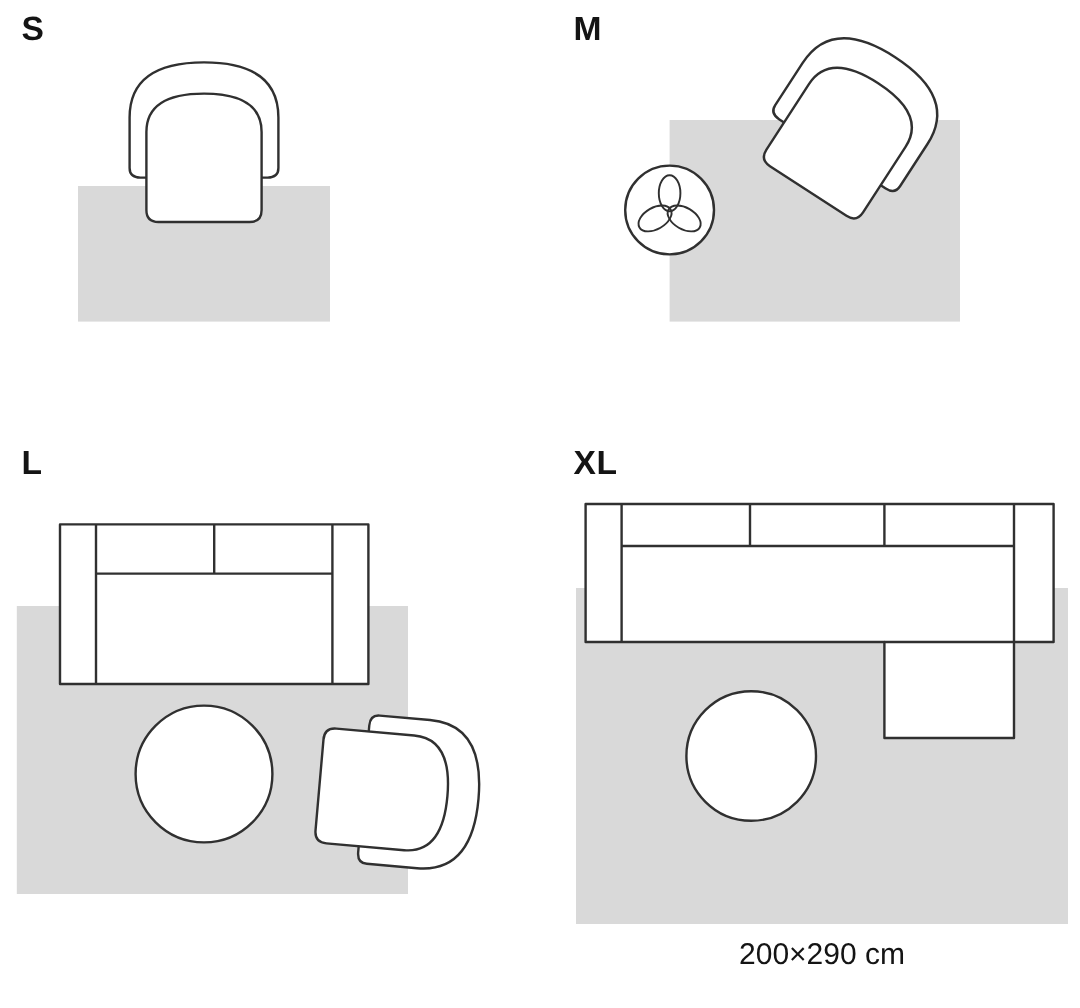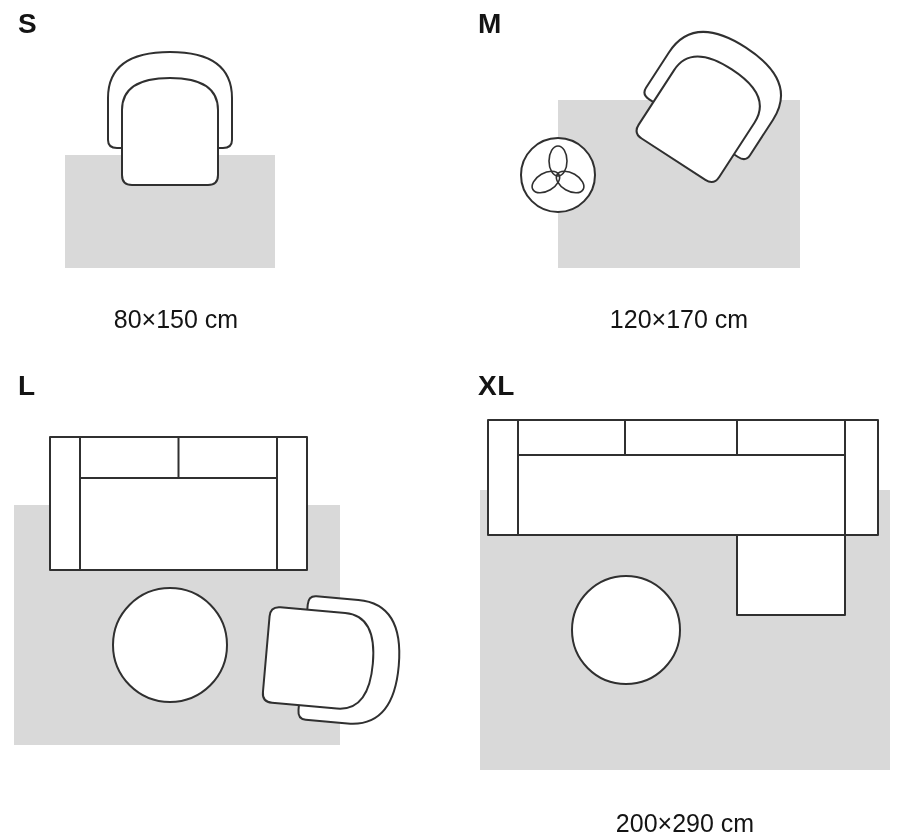--- a/index.html
+++ b/index.html
@@ -30,62 +30,60 @@
   #cell-m  .size-label{ left:28px; top:10px; }
   #cell-l  .size-label{ left:18px; top:12px; }
   #cell-xl .size-label{ left:28px; top:12px; }
   .caption{
     position:absolute; font-size:25px; line-height:1.2;
     transform:translateX(-50%); white-space:nowrap;
   }
   #cell-s  .caption{ left:176px; top:304px; }
   #cell-m  .caption{ left:229px; top:304px; }
   #cell-l  .caption{ left:177px; top:432px; }
-  #cell-xl .caption{ left:235px; top:448px; }
+  #cell-xl .caption{ left:235px; top:420px; }
   svg{ display:block; position:absolute; left:0; top:0; }
   .rug{ fill:var(--rug-fill); stroke:none; }
   .outline{ fill:#ffffff; stroke:var(--line); stroke-width:2; stroke-linejoin:round; }
   line.outline{ fill:none; }
   .petal{ fill:none; stroke:var(--line); stroke-width:1.6; }
 </style>
 </head>
 <body>
 
 <div class="guide">
 
   <section class="cell" id="cell-s">
     <div class="size-label">S</div>
     <svg width="450" height="300" viewBox="0 0 450 300" aria-hidden="true">
       <rect class="rug" x="65" y="155" width="210" height="113"></rect>
       <g transform="translate(170,118)">
         <path class="outline" d="M -62 22 L -62 -20 Q -62 -66 0 -66 Q 62 -66 62 -20 L 62 22 Q 62 30 53 30 L -53 30 Q -62 30 -62 22 Z"></path>
         <path class="outline" d="M -48 57 L -48 -8 Q -48 -40 0 -40 Q 48 -40 48 -8 L 48 57 Q 48 67 38 67 L -38 67 Q -48 67 -48 57 Z"></path>
       </g>
     </svg>
-    <div class="caption">80×150 cm</div>
   </section>
 
   <section class="cell" id="cell-m">
     <div class="size-label">M</div>
     <svg width="450" height="300" viewBox="0 0 450 300" aria-hidden="true">
       <rect class="rug" x="108" y="100" width="242" height="168"></rect>
       <g transform="translate(260,103) rotate(33)">
         <path class="outline" d="M -62 22 L -62 -20 Q -62 -66 0 -66 Q 62 -66 62 -20 L 62 22 Q 62 30 53 30 L -53 30 Q -62 30 -62 22 Z"></path>
         <path class="outline" d="M -48 57 L -48 -8 Q -48 -40 0 -40 Q 48 -40 48 -8 L 48 57 Q 48 67 38 67 L -38 67 Q -48 67 -48 57 Z"></path>
       </g>
       <g transform="translate(108,175)">
         <circle class="outline" r="37"></circle>
         <g>
           <ellipse class="petal" cx="0" cy="-14" rx="9" ry="15"></ellipse>
           <ellipse class="petal" cx="0" cy="-14" rx="9" ry="15" transform="rotate(120)"></ellipse>
           <ellipse class="petal" cx="0" cy="-14" rx="9" ry="15" transform="rotate(240)"></ellipse>
         </g>
       </g>
     </svg>
-    <div class="caption">120×170 cm</div>
   </section>
 
   <section class="cell" id="cell-l">
     <div class="size-label">L</div>
     <svg width="450" height="430" viewBox="0 0 450 430" aria-hidden="true">
       <rect class="rug" x="14" y="145" width="326" height="240"></rect>
       <g>
         <rect class="outline" x="50" y="77" width="257" height="133"></rect>
         <line class="outline" x1="80" y1="77" x2="80" y2="210"></line>
         <line class="outline" x1="277" y1="77" x2="277" y2="210"></line>

